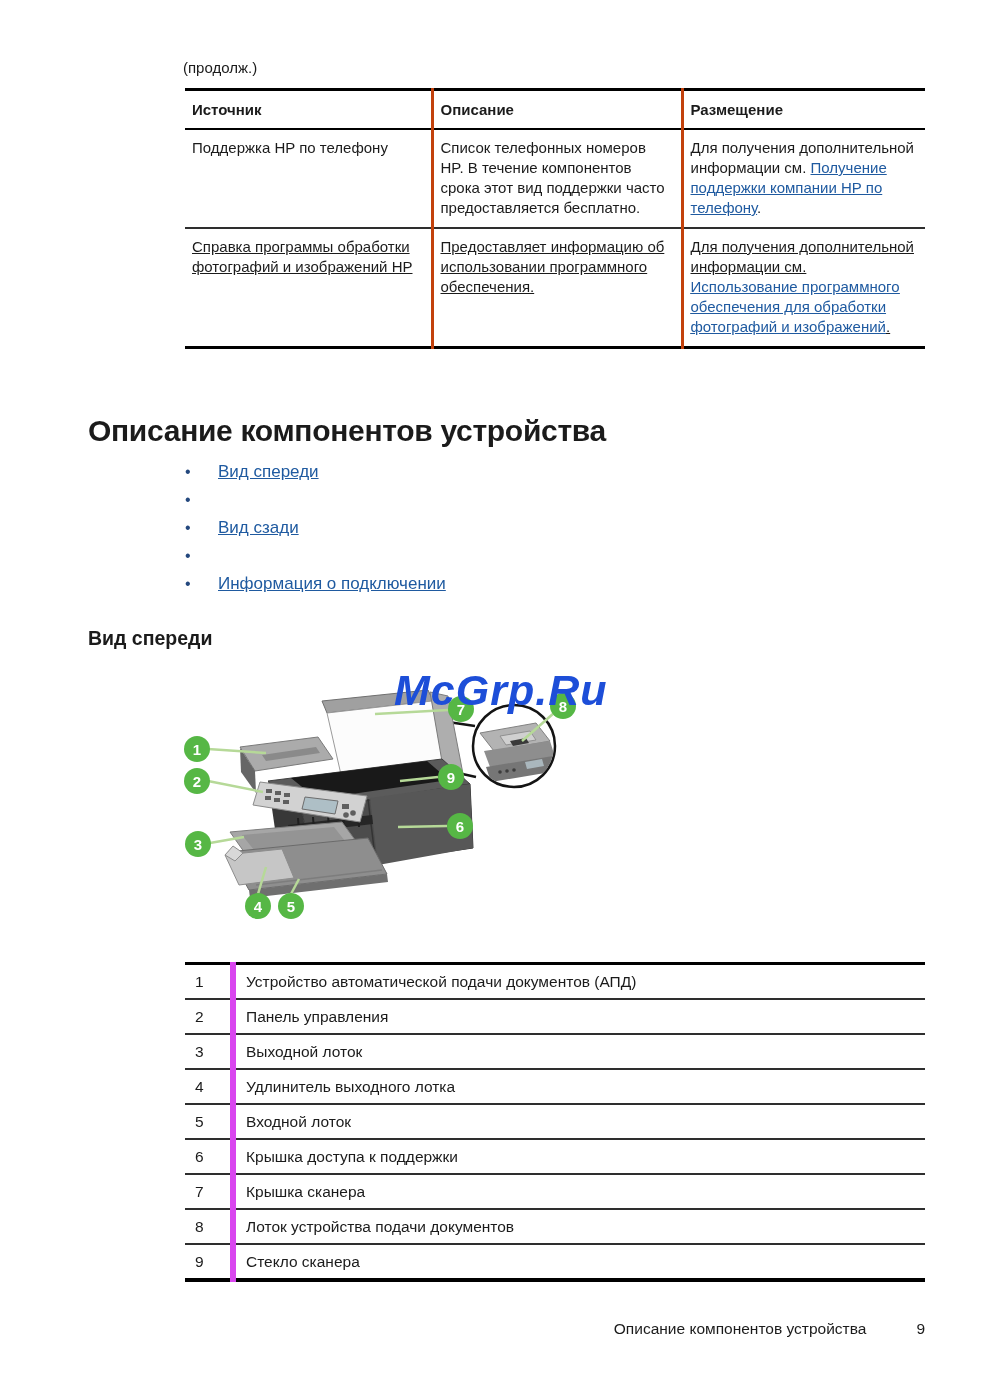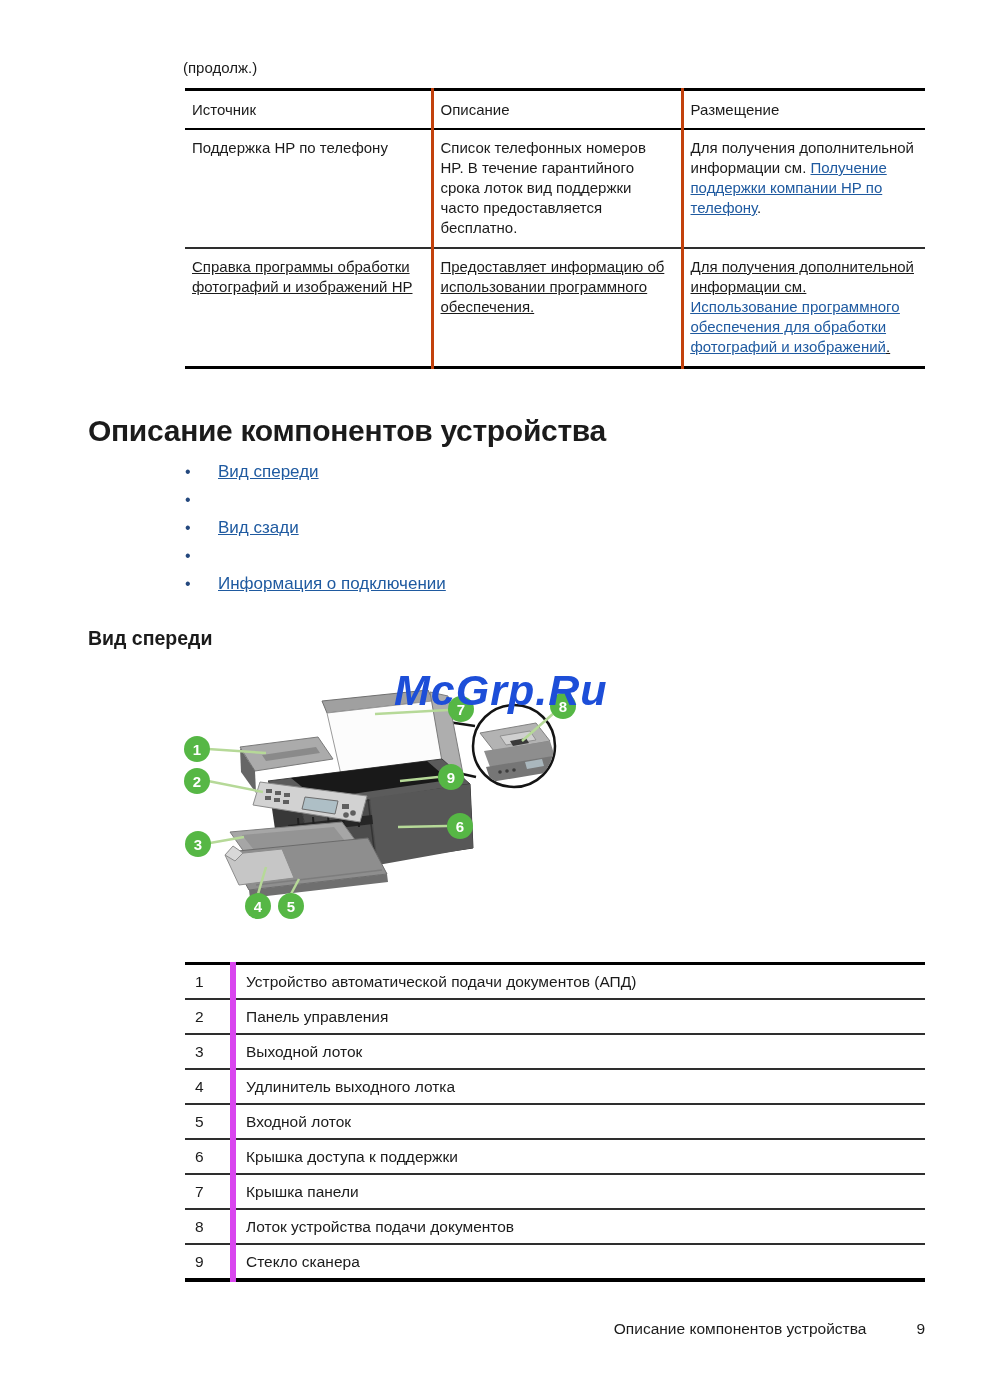--- a/index.html
+++ b/index.html
@@ -12,21 +12,21 @@
   
   .tbl1 {
     position:absolute; left:185px; top:88px; width:740px;
     border-collapse:collapse; table-layout:fixed;
     border-top:3px solid #000; border-bottom:3px solid #000;
   }
   .tbl1 th, .tbl1 td {
     vertical-align:top; text-align:left; font-size:15px; line-height:20px;
     padding:8px 10px 9px 7px;
   }
-  .tbl1 th { font-weight:normal; border-bottom:2px solid #000; padding-top:9px; padding-bottom:8px; }
+  .tbl1 th { font-weight:bold; border-bottom:2px solid #000; padding-top:9px; padding-bottom:8px; }
   .tbl1 th + th, .tbl1 td + td { border-left:3px solid #c2410c; }
   .tbl1 tbody tr + tr td { border-top:2px solid #2e2e2e;text-decoration:underline; }
 
   a.doclink { color:#1f5aa0; text-decoration:underline; cursor:pointer; }
 
   
   .h1 {
     position:absolute; left:88px; top:414px; font-size:30px; font-weight:bold;
     letter-spacing:-0.3px; white-space:nowrap;
   }
@@ -83,21 +83,21 @@
     <thead>
       <tr>
         <th>Источник</th>
         <th>Описание</th>
         <th>Размещение</th>
       </tr>
     </thead>
     <tbody>
       <tr>
         <td>Поддержка HP по телефону</td>
-        <td>Список телефонных номеров HP. В течение гарантийного срока лоток вид поддержки часто предоставляется бесплатно.</td>
+        <td>Список телефонных номеров HP. В течение компонентов срока этот вид поддержки часто предоставляется бесплатно.</td>
         <td><span>Для получения дополнительной информации см. </span><a class="doclink">Получение поддержки компании HP по телефону</a><span>.</span></td>
       </tr>
       <tr>
         <td>Справка программы обработки фотографий и изображений HP</td>
         <td>Предоставляет информацию об использовании программного обеспечения.</td>
         <td><span>Для получения дополнительной информации см. </span><a class="doclink">Использование программного обеспечения для обработки фотографий и изображений</a><span>.</span></td>
       </tr>
     </tbody>
   </table>
 
@@ -286,21 +286,21 @@
       <tr>
           <td class="num">5</td>
           <td class="lbl">Входной лоток</td>
         </tr>
       <tr>
           <td class="num">6</td>
           <td class="lbl">Крышка доступа к поддержки</td>
         </tr>
       <tr>
           <td class="num">7</td>
-          <td class="lbl">Крышка панели</td>
+          <td class="lbl">Крышка сканера</td>
         </tr>
       <tr>
           <td class="num">8</td>
           <td class="lbl">Лоток устройства подачи документов</td>
         </tr>
       <tr>
           <td class="num">9</td>
           <td class="lbl">Стекло сканера</td>
         </tr>
     </tbody>

